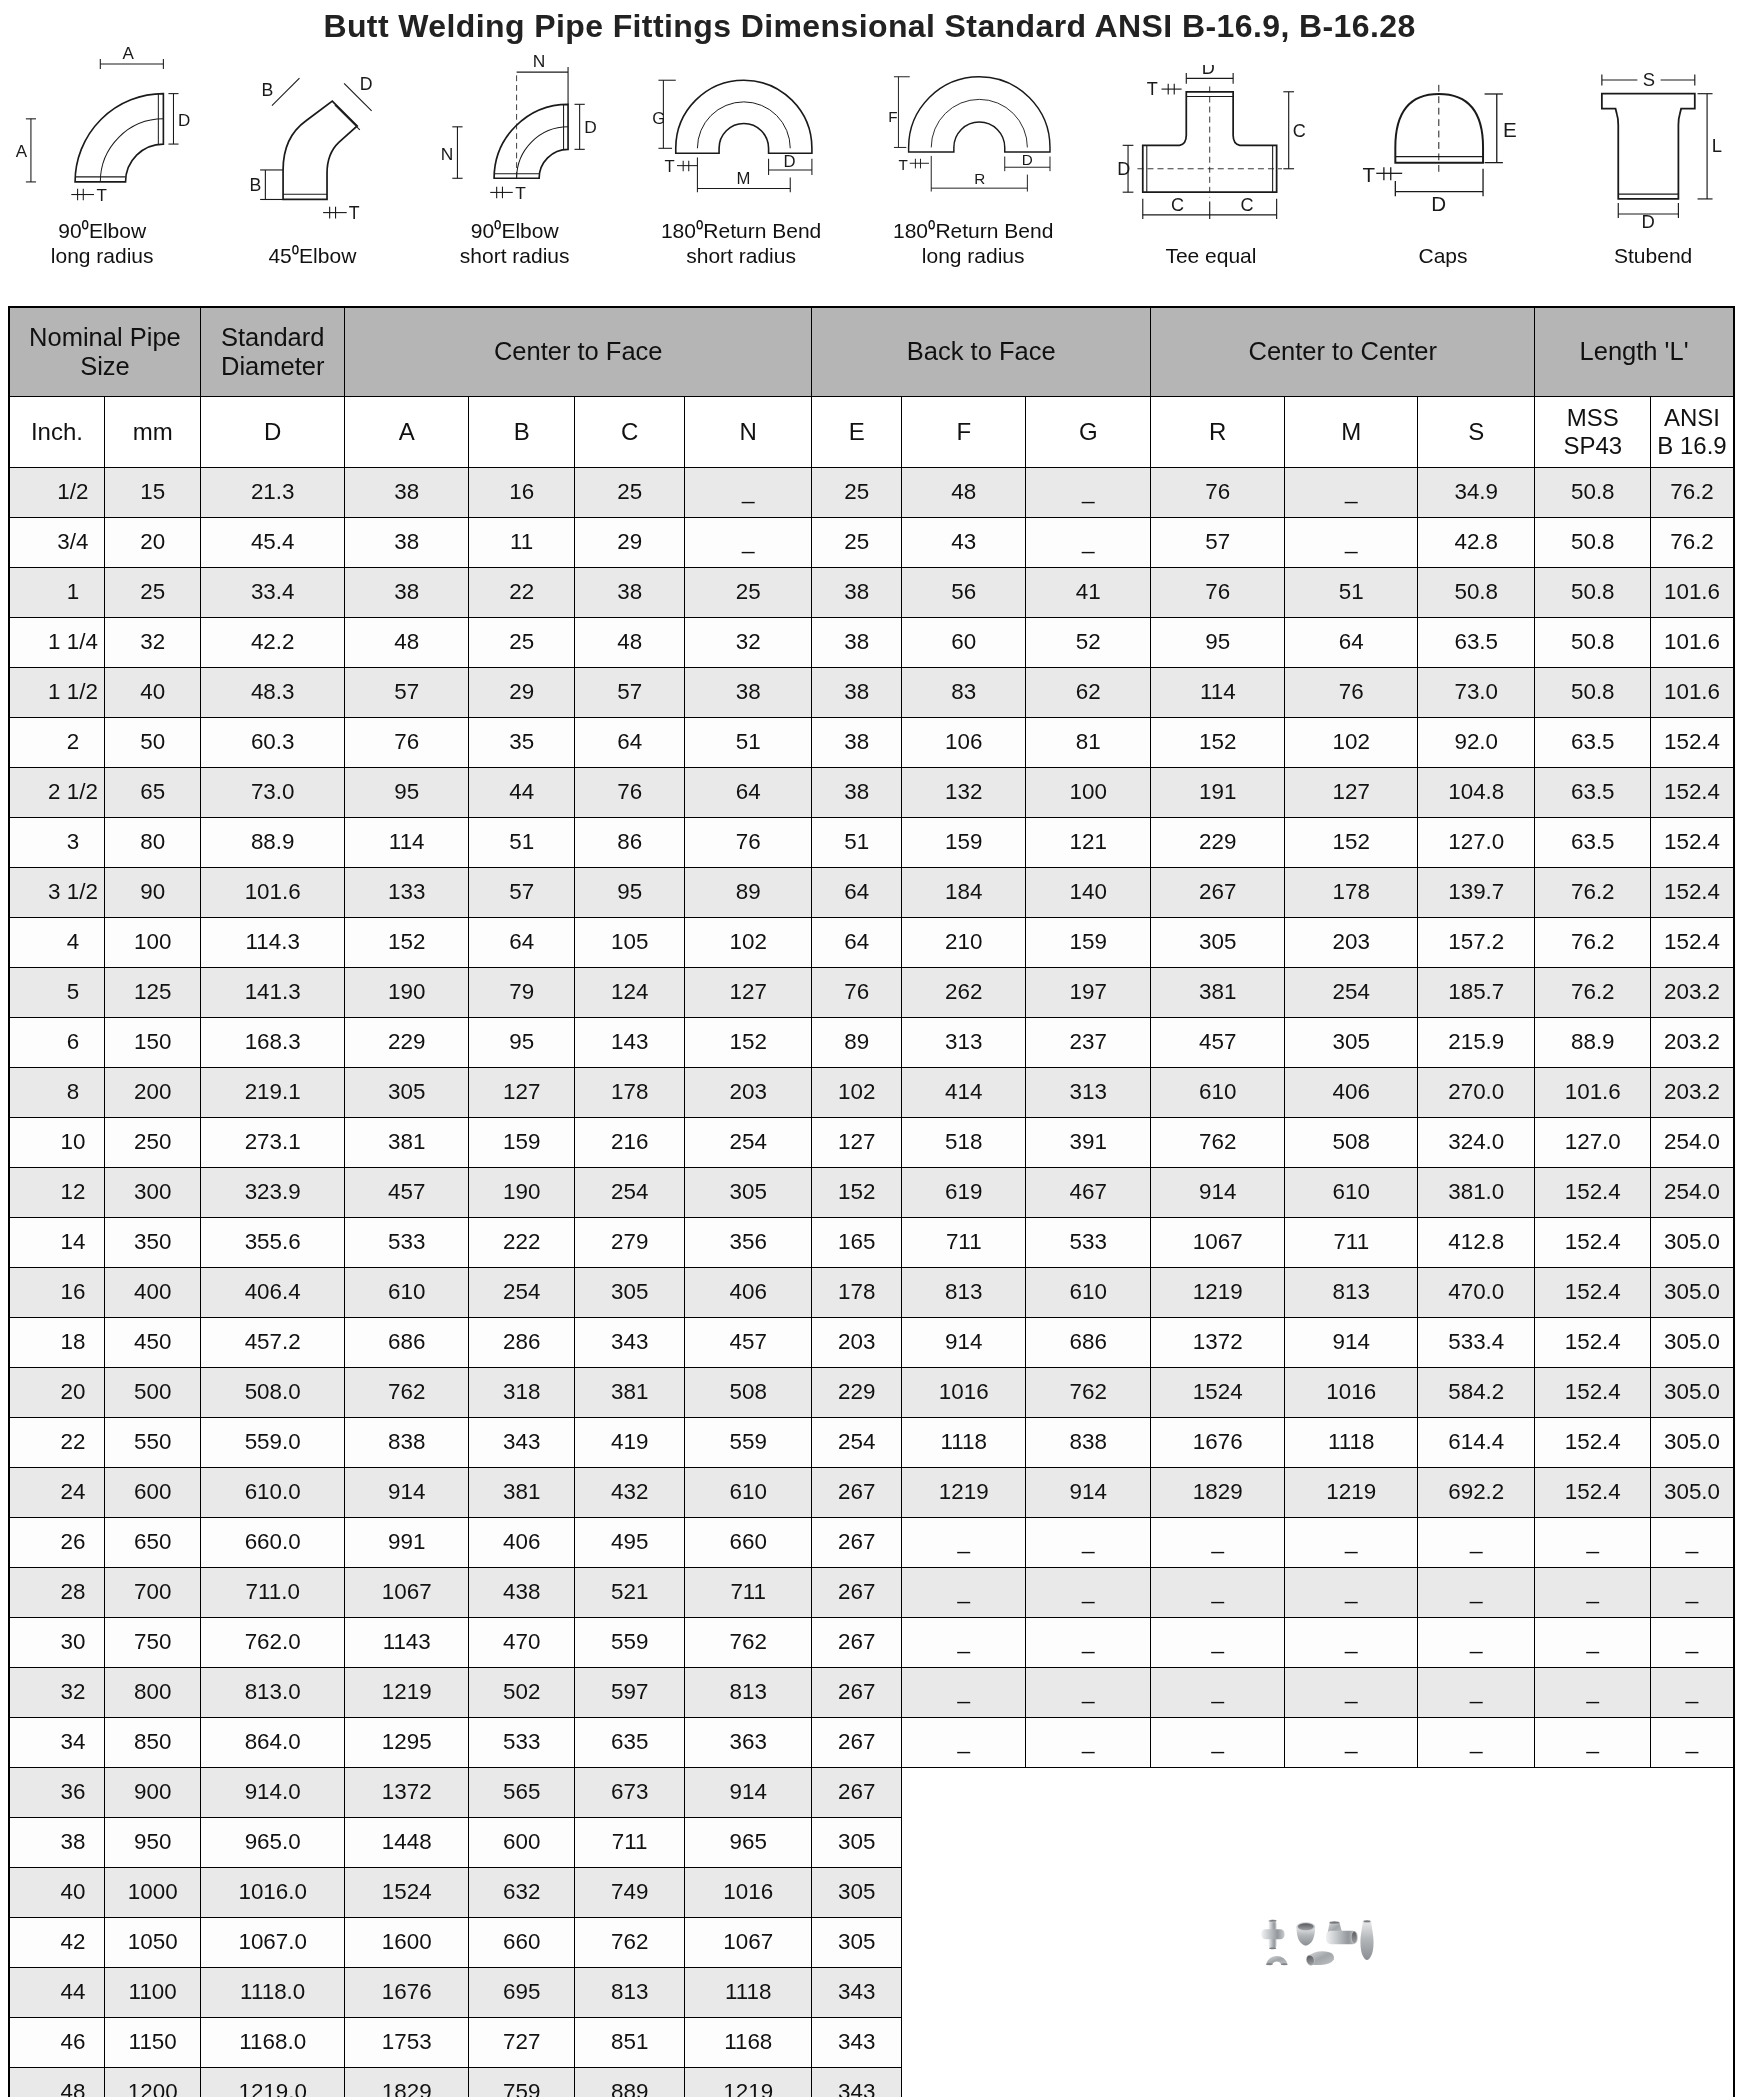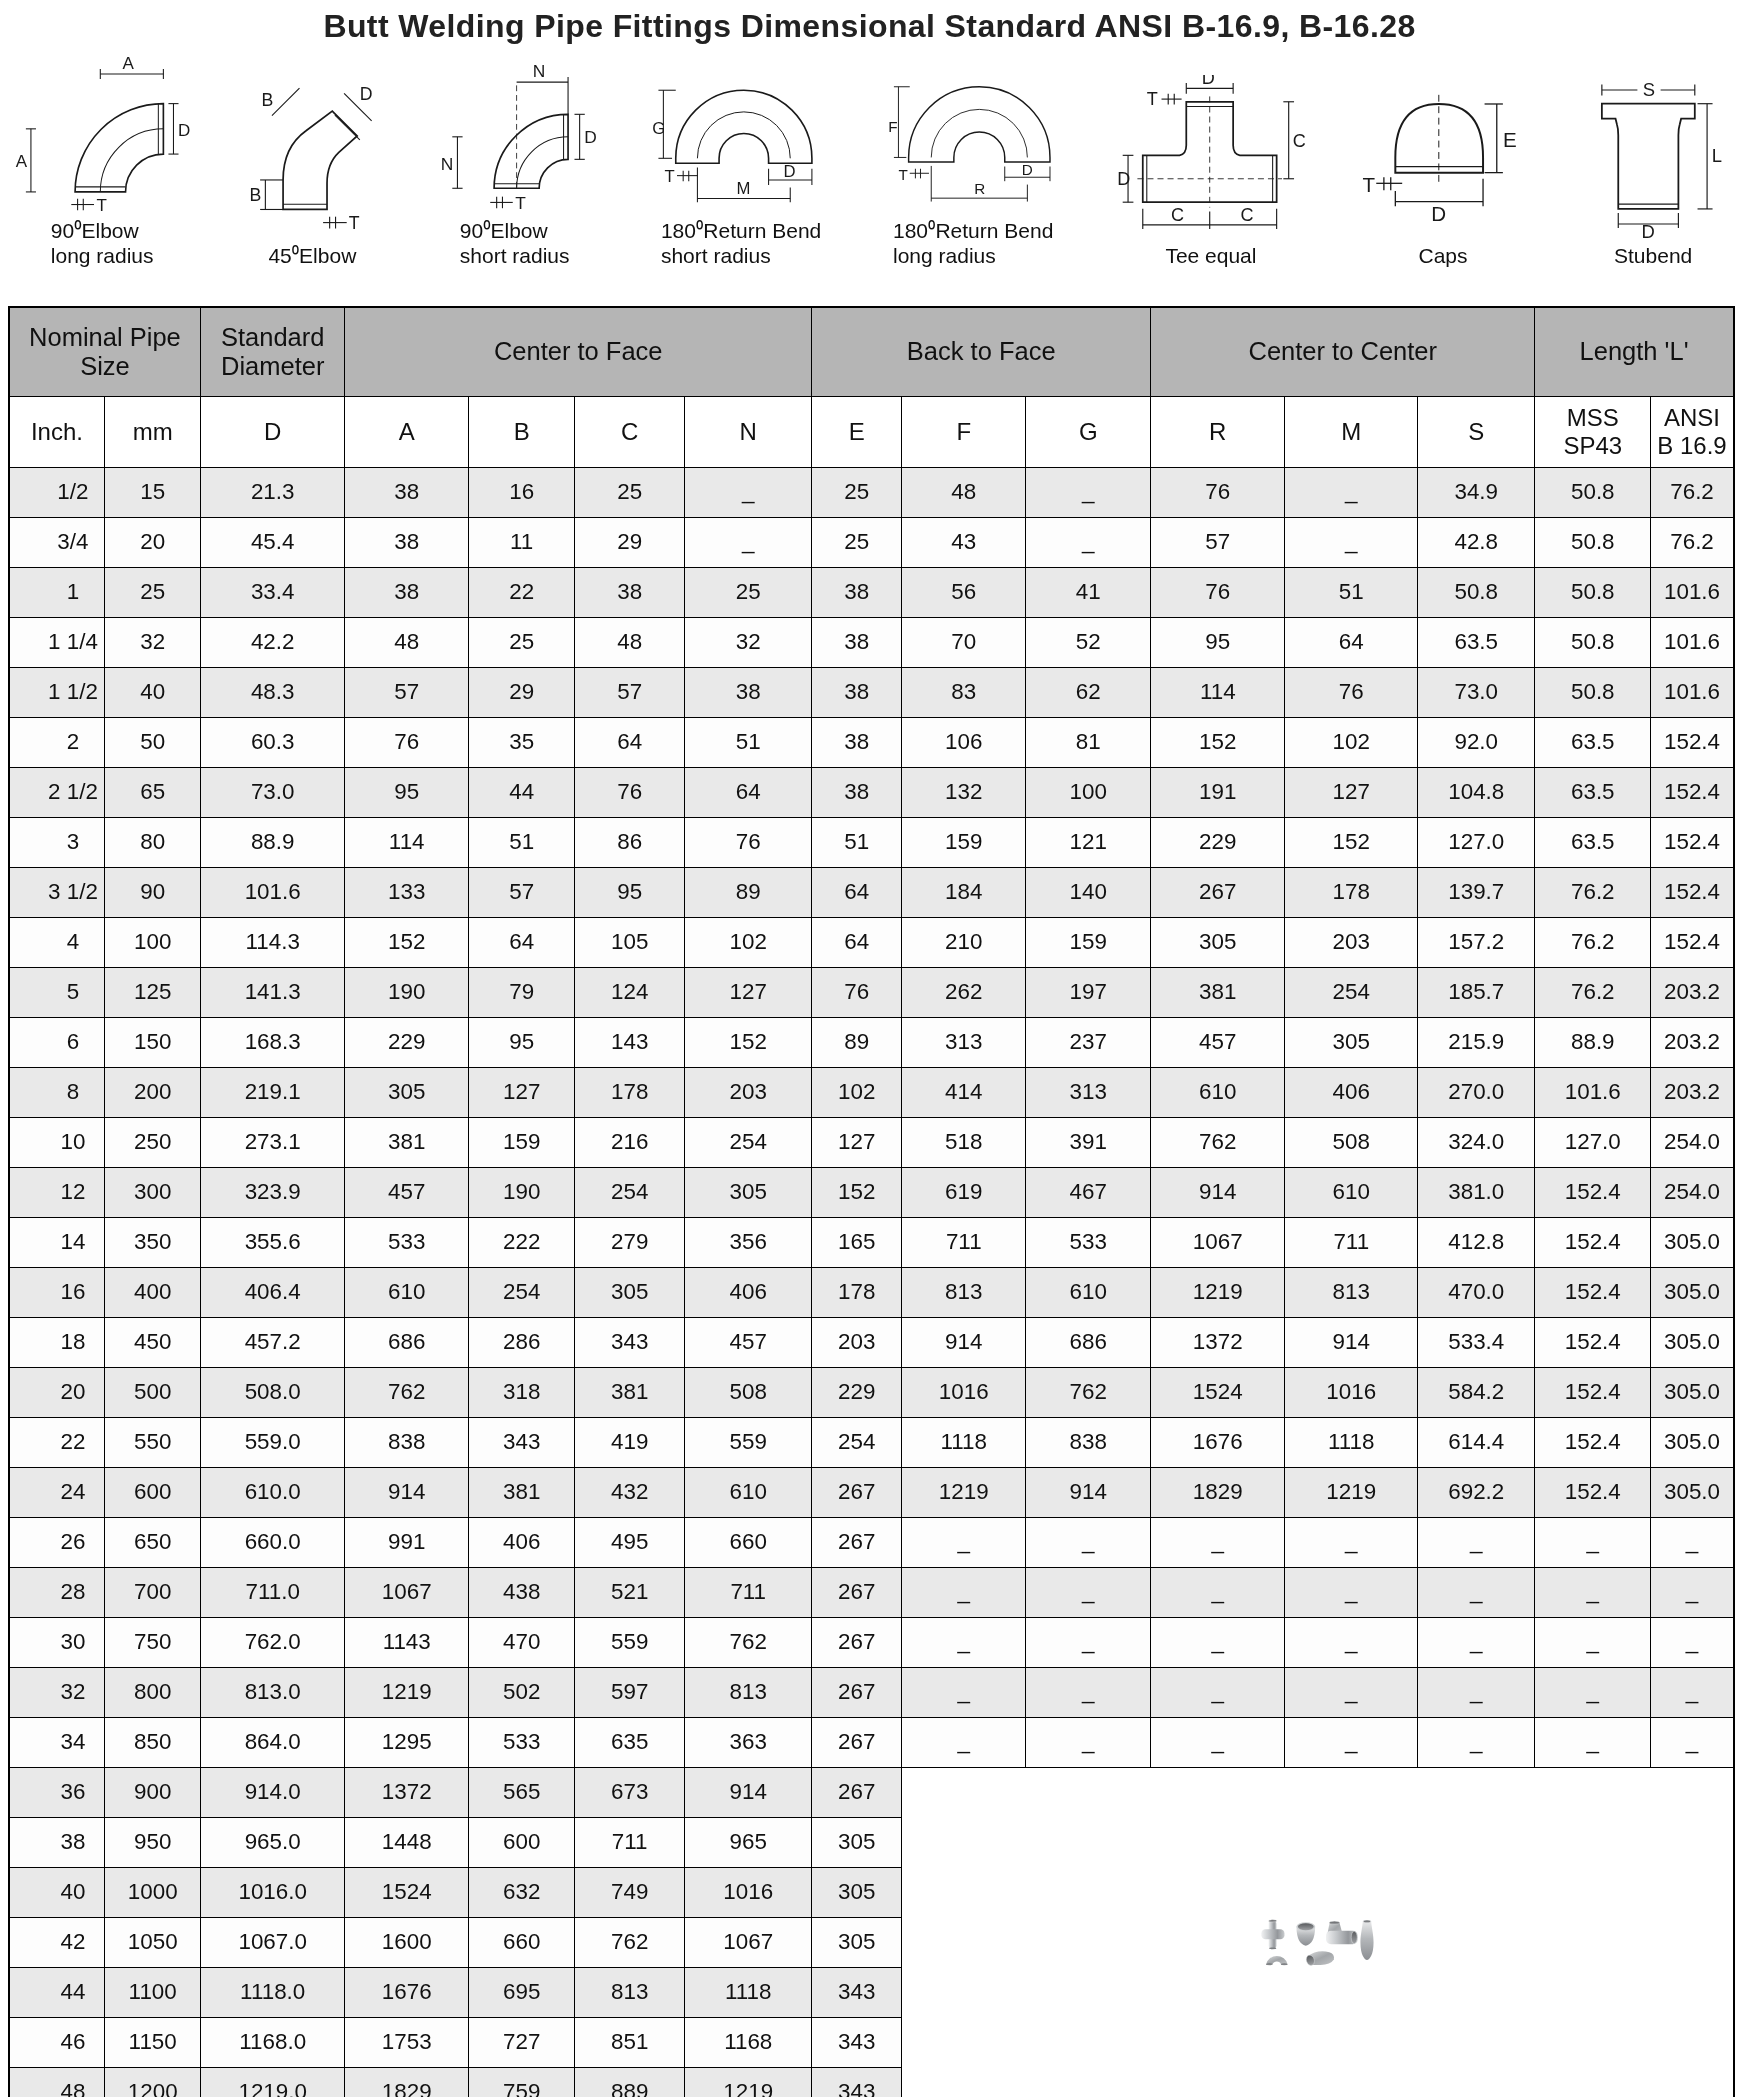--- a/index.html
+++ b/index.html
@@ -2,21 +2,21 @@
 <html style="font-size:12.3px"><head>
 <meta charset="utf-8">
 <style>
   html,body{margin:0;padding:0;background:#fff;font-family:"Liberation Sans",sans-serif;color:#111;}
   .page{width:1739px;margin:0 auto;background:#fff;}
   .title{font-size:32px;font-weight:bold;text-align:center;padding:7.7px 0 3.1px 0;color:#222;letter-spacing:0.4px;}
   
   .diagram-strip{display:flex;justify-content:space-between;align-items:flex-end;padding:4.6px 12.3px 10.8px 12.3px;height:232px;box-sizing:border-box;}
   .fig{display:flex;flex-direction:column;align-items:center;justify-content:flex-end;}
   .fig svg{height:164px;width:auto;display:block;}
-  .fig .cap-label{font-size:21px;line-height:25.5px;margin-top:4px;color:#111;}
+  .fig .cap-label{text-align:center;font-size:21px;line-height:25.5px;margin-top:14px;color:#111;}
   .dwg path,.dwg line,.dwg polyline{fill:none;stroke:#1a1a1a;stroke-width:2.6;stroke-linecap:butt;}
   .dwg .thin{stroke-width:1.6;}
   .dwg .dim{stroke-width:1.7;}
   .dwg .dash{stroke-width:1.3;stroke-dasharray:9 6;}
   .dwg text{fill:#1a1a1a;stroke:none;font-family:"Liberation Sans",sans-serif;font-size:27px;}
   
   table.dims{border-collapse:collapse;table-layout:fixed;width:1724px;margin:26px 7.7px 6.2px 7.7px;border:2.3px solid #000;}
   table.dims th,table.dims td{border:1.5px solid #000;text-align:center;vertical-align:middle;overflow:hidden;}
   table.dims thead th{font-weight:normal;}
   tr.group-row th{background:#b5b5b5;height:86px;font-size:25.5px;}
@@ -362,21 +362,21 @@
         </tr>
         <tr>
           <td>1 1/4</td>
           <td>32</td>
           <td>42.2</td>
           <td>48</td>
           <td>25</td>
           <td>48</td>
           <td>32</td>
           <td>38</td>
-          <td>70</td>
+          <td>60</td>
           <td>52</td>
           <td>95</td>
           <td>64</td>
           <td>63.5</td>
           <td>50.8</td>
           <td>101.6</td>
         </tr>
         <tr class="shade">
           <td>1 1/2</td>
           <td>40</td>

